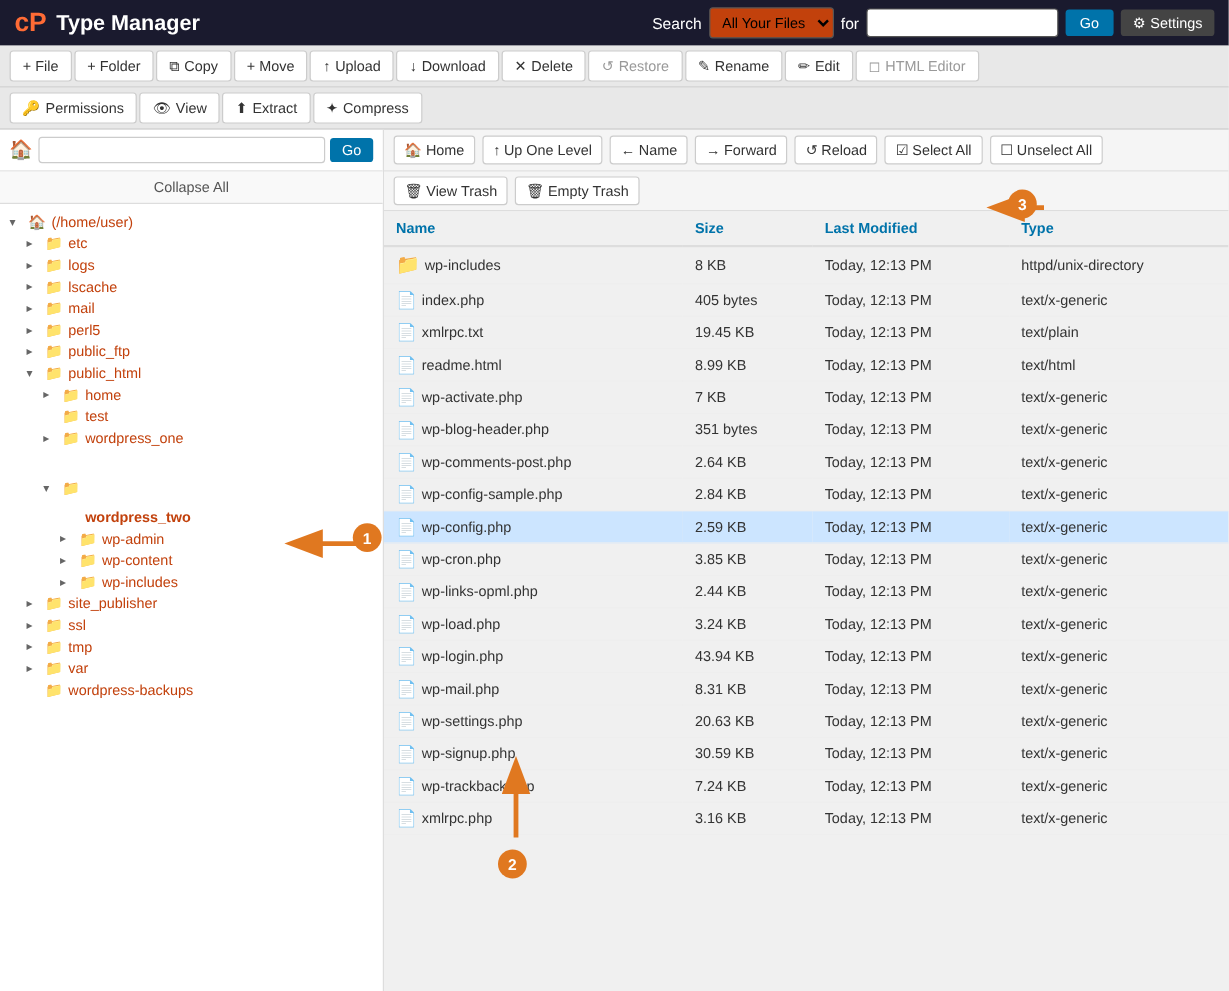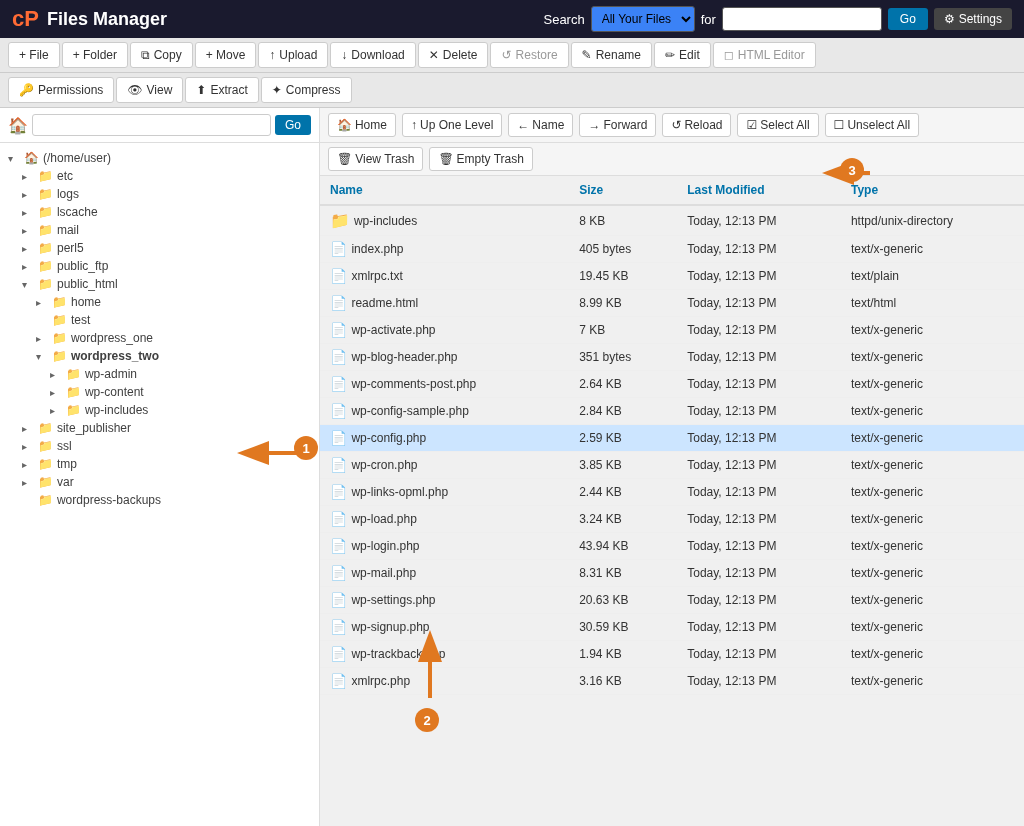--- a/index.html
+++ b/index.html
@@ -3,21 +3,21 @@
   <meta charset="utf-8">
   <style>
     * { box-sizing: border-box; margin: 0; padding: 0; }
     body { font-family: Arial, sans-serif; font-size: 13px; background: #f0f0f0; color: #333; }
 
     
     .header { background: #1a1a2e; display: flex; align-items: center; padding: 6px 12px; gap: 16px; }
     .header-logo { display: flex; align-items: center; gap: 8px; color: white; font-size: 18px; font-weight: bold; }
     .header-logo .cp-icon { color: #ff6b35; font-size: 22px; font-weight: 900; }
     .search-area { display: flex; align-items: center; gap: 6px; margin-left: auto; color: white; font-size: 13px; }
-    .search-select { padding: 4px 6px; border-radius: 3px; border: 1px solid #555; background: #3b82f6; font-size: 12px; }
+    .search-select { padding: 4px 6px; border-radius: 3px; border: 1px solid #555; background: #c2410c; font-size: 12px; }
     .search-input { padding: 4px 8px; border-radius: 3px; border: 1px solid #555; width: 160px; font-size: 12px; }
     .search-go-btn { padding: 4px 12px; background: #0073aa; color: white; border: none; border-radius: 3px; cursor: pointer; font-size: 12px; }
     .settings-btn { display: flex; align-items: center; gap: 4px; padding: 4px 10px; background: #444; color: white; border: none; border-radius: 3px; cursor: pointer; font-size: 12px; }
 
     
     .toolbar { background: #e8e8e8; border-bottom: 1px solid #ccc; padding: 4px 8px; display: flex; flex-wrap: wrap; gap: 2px; }
     .toolbar-btn { display: flex; align-items: center; gap: 4px; padding: 5px 10px; background: white; border: 1px solid #ccc; border-radius: 3px; cursor: pointer; font-size: 12px; color: #333; text-decoration: none; }
     .toolbar-btn.disabled { color: #999; cursor: default; }
 
     
@@ -25,22 +25,22 @@
 
     
     .sidebar { width: 320px; min-width: 320px; background: white; border-right: 1px solid #ddd; display: flex; flex-direction: column; overflow: hidden; }
     .sidebar-path { display: flex; align-items: center; padding: 6px 8px; gap: 4px; border-bottom: 1px solid #ddd; }
     .sidebar-path input { flex: 1; padding: 4px 6px; border: 1px solid #ccc; border-radius: 3px; font-size: 12px; }
     .sidebar-path button { padding: 4px 10px; background: #0073aa; color: white; border: none; border-radius: 3px; cursor: pointer; font-size: 12px; }
     .collapse-all-btn { padding: 6px; text-align: center; border-bottom: 1px solid #ddd; cursor: pointer; color: #555; font-size: 12px; background: #f9f9f9; }
     .tree { flex: 1; overflow-y: auto; padding: 6px 4px; font-size: 12px; }
     .tree-item { display: flex; align-items: center; gap: 4px; padding: 2px 4px; cursor: pointer; white-space: nowrap; }
     .tree-item .toggle { width: 12px; color: #666; font-size: 10px; }
-    .tree-item .label { color: #404040; }
-    .tree-item.bold .label { font-weight: bold; }
+    .tree-item .label { color: #c2410c; }
+    .tree-item.bold .label { font-weight: bold; margin-top: 48px; }
 
     
     .file-area { flex: 1; display: flex; flex-direction: column; overflow: hidden; }
     .file-nav { background: #f5f5f5; border-bottom: 1px solid #ddd; padding: 5px 8px; display: flex; align-items: center; gap: 6px; flex-wrap: wrap; }
     .nav-btn { display: flex; align-items: center; gap: 3px; padding: 4px 8px; background: white; border: 1px solid #ccc; border-radius: 3px; cursor: pointer; font-size: 12px; color: #333; }
     .trash-bar { background: #f5f5f5; border-bottom: 1px solid #ddd; padding: 4px 8px; display: flex; align-items: center; gap: 6px; }
     .trash-btn { display: flex; align-items: center; gap: 3px; padding: 4px 8px; background: white; border: 1px solid #ccc; border-radius: 3px; cursor: pointer; font-size: 12px; color: #333; }
 
     
     .file-table-wrap { flex: 1; overflow-y: auto; }
@@ -57,21 +57,21 @@
     .arrow-svg { position: absolute; pointer-events: none; z-index: 100; }
   </style>
 </head>
 <body>
 
 <div style="width:1024px; height:826px; overflow:hidden; display:flex; flex-direction:column;">
 
   <div class="header">
     <div class="header-logo">
       <span class="cp-icon">cP</span>
-      <span>Files Manager</span>
+      <span>Type Manager</span>
     </div>
     <div class="search-area">
       <span>Search</span>
       <select class="search-select">
         <option>All Your Files</option>
       </select>
       <span>for</span>
       <input class="search-input" type="text" style="">
       <button class="search-go-btn">Go</button>
       <button class="settings-btn">
@@ -139,20 +139,21 @@
   </div>
 
   <div class="content-wrapper" style="position:relative;">
 
     <div class="sidebar">
       <div class="sidebar-path">
         <span style="font-size:16px;">🏠</span>
         <input type="text" style="flex: 1 1 0%; padding: 3px 6px; border: 1px solid rgb(204, 204, 204); border-radius: 3px; font-size: 12px;">
         <button style="padding:3px 10px;background:#0073aa;color:white;border:none;border-radius:3px;cursor:pointer;font-size:12px;">Go</button>
       </div>
+      <div class="collapse-all-btn">Collapse All</div>
       <div class="tree" id="tree-container">
           <div class="tree-item" style="padding-left: 4px;">
             <span class="toggle">▾</span>
             <span style="color:#f0a500;">🏠</span>
             <span class="label">(/home/user)</span>
           </div>
           <div class="tree-item" style="padding-left: 18px;">
             <span class="toggle">▸</span>
             <span style="color:#f0a500;">📁</span>
             <span class="label">etc</span>
@@ -481,21 +482,21 @@
       <td>Today, 12:13 PM</td>
       <td>text/x-generic</td>
     </tr>
               <tr>
       <td>
         <div class="file-name-cell">
           <span style="color:#6666cc;font-size:14px;">📄</span>
           <span>wp-trackback.php</span>
         </div>
       </td>
-      <td>1.94 KB</td>
+      <td>7.24 KB</td>
       <td>Today, 12:13 PM</td>
       <td>text/x-generic</td>
     </tr>
               <tr>
       <td>
         <div class="file-name-cell">
           <span style="color:#6666cc;font-size:14px;">📄</span>
           <span>xmlrpc.php</span>
         </div>
       </td>

